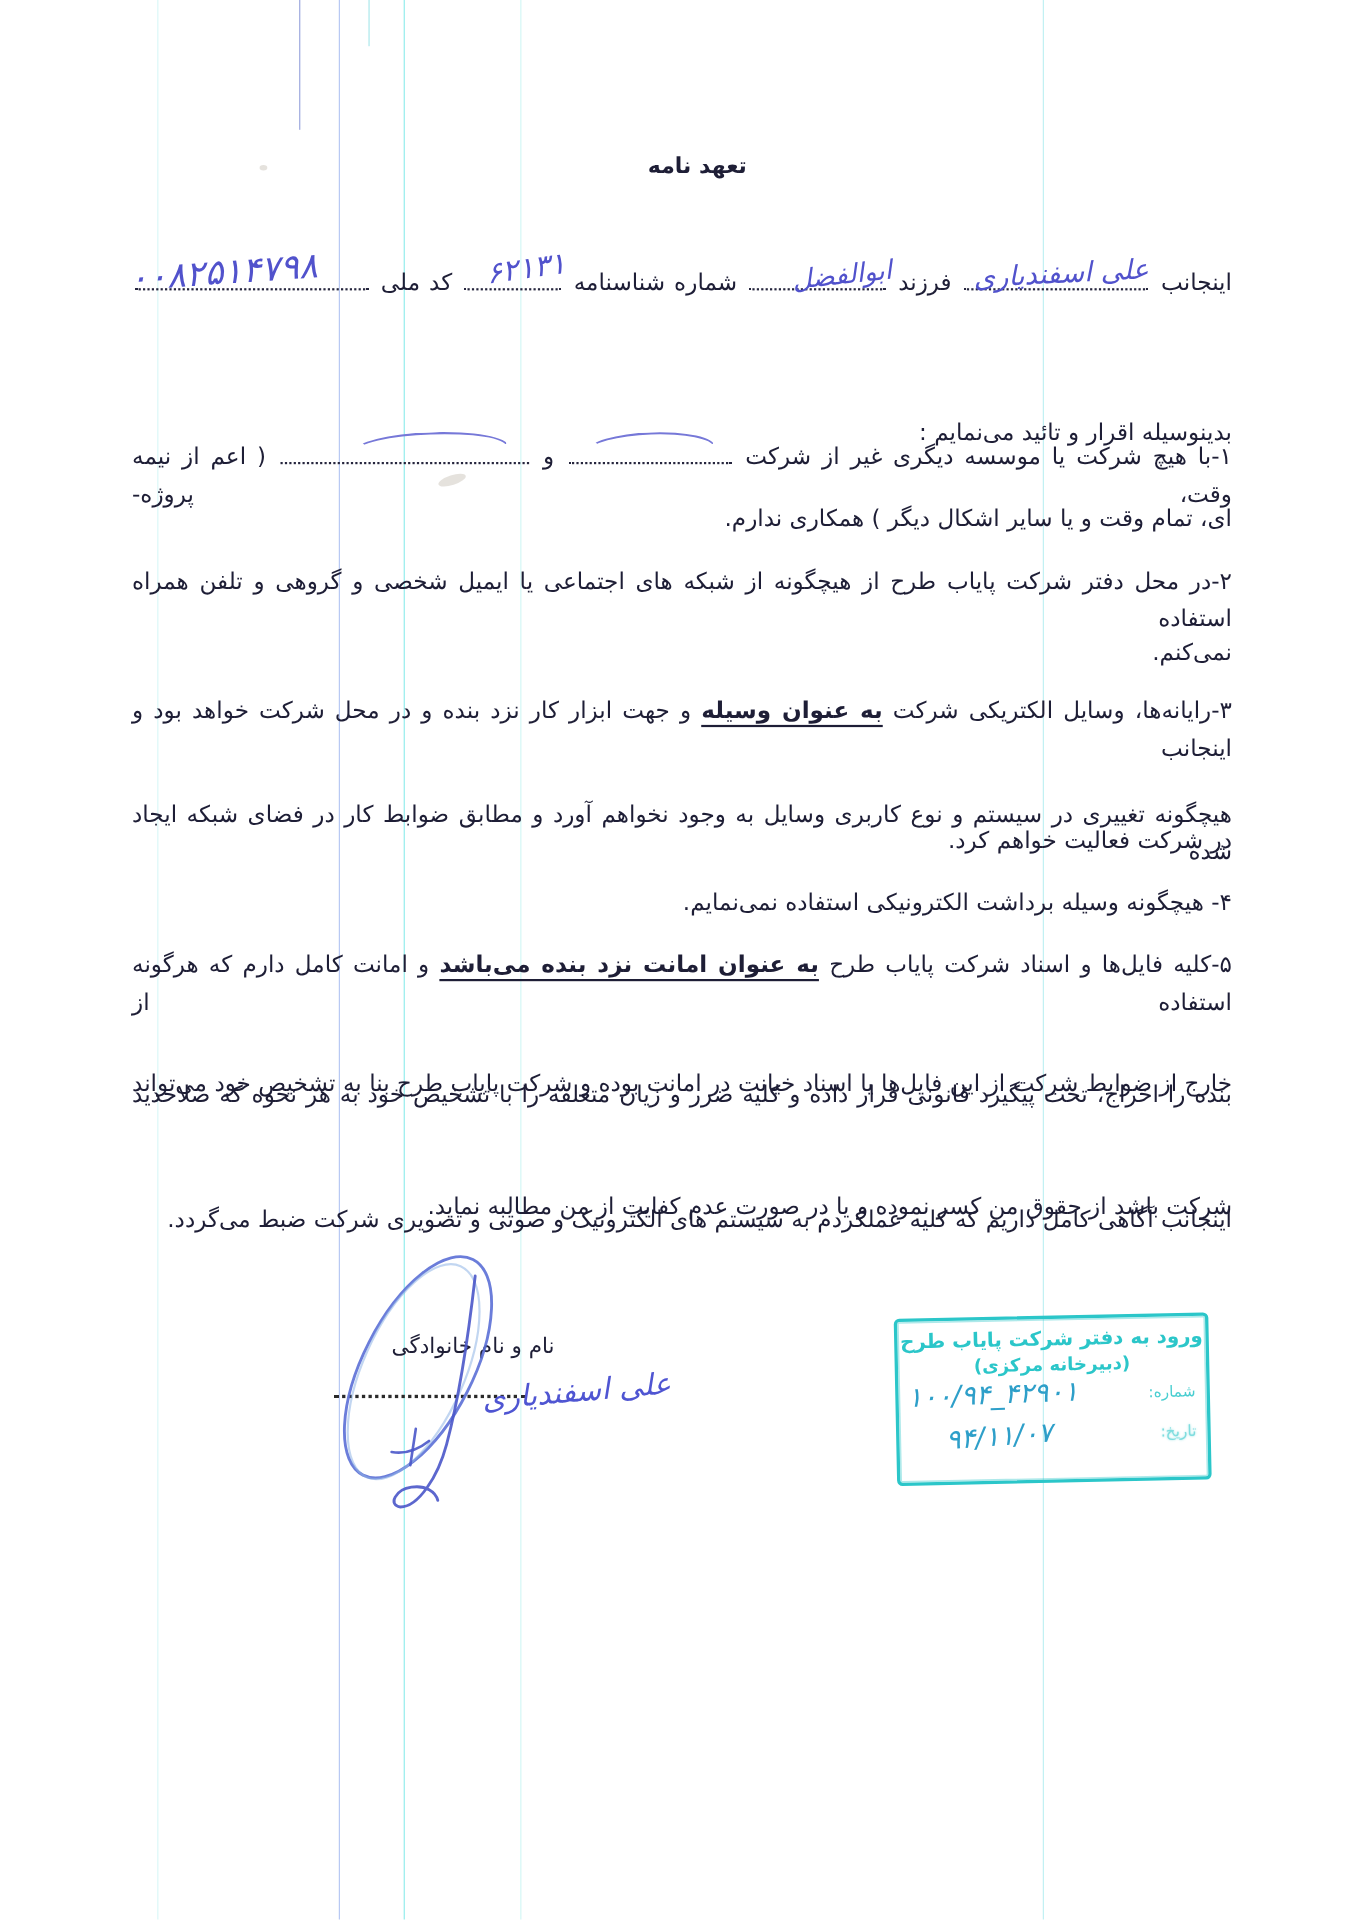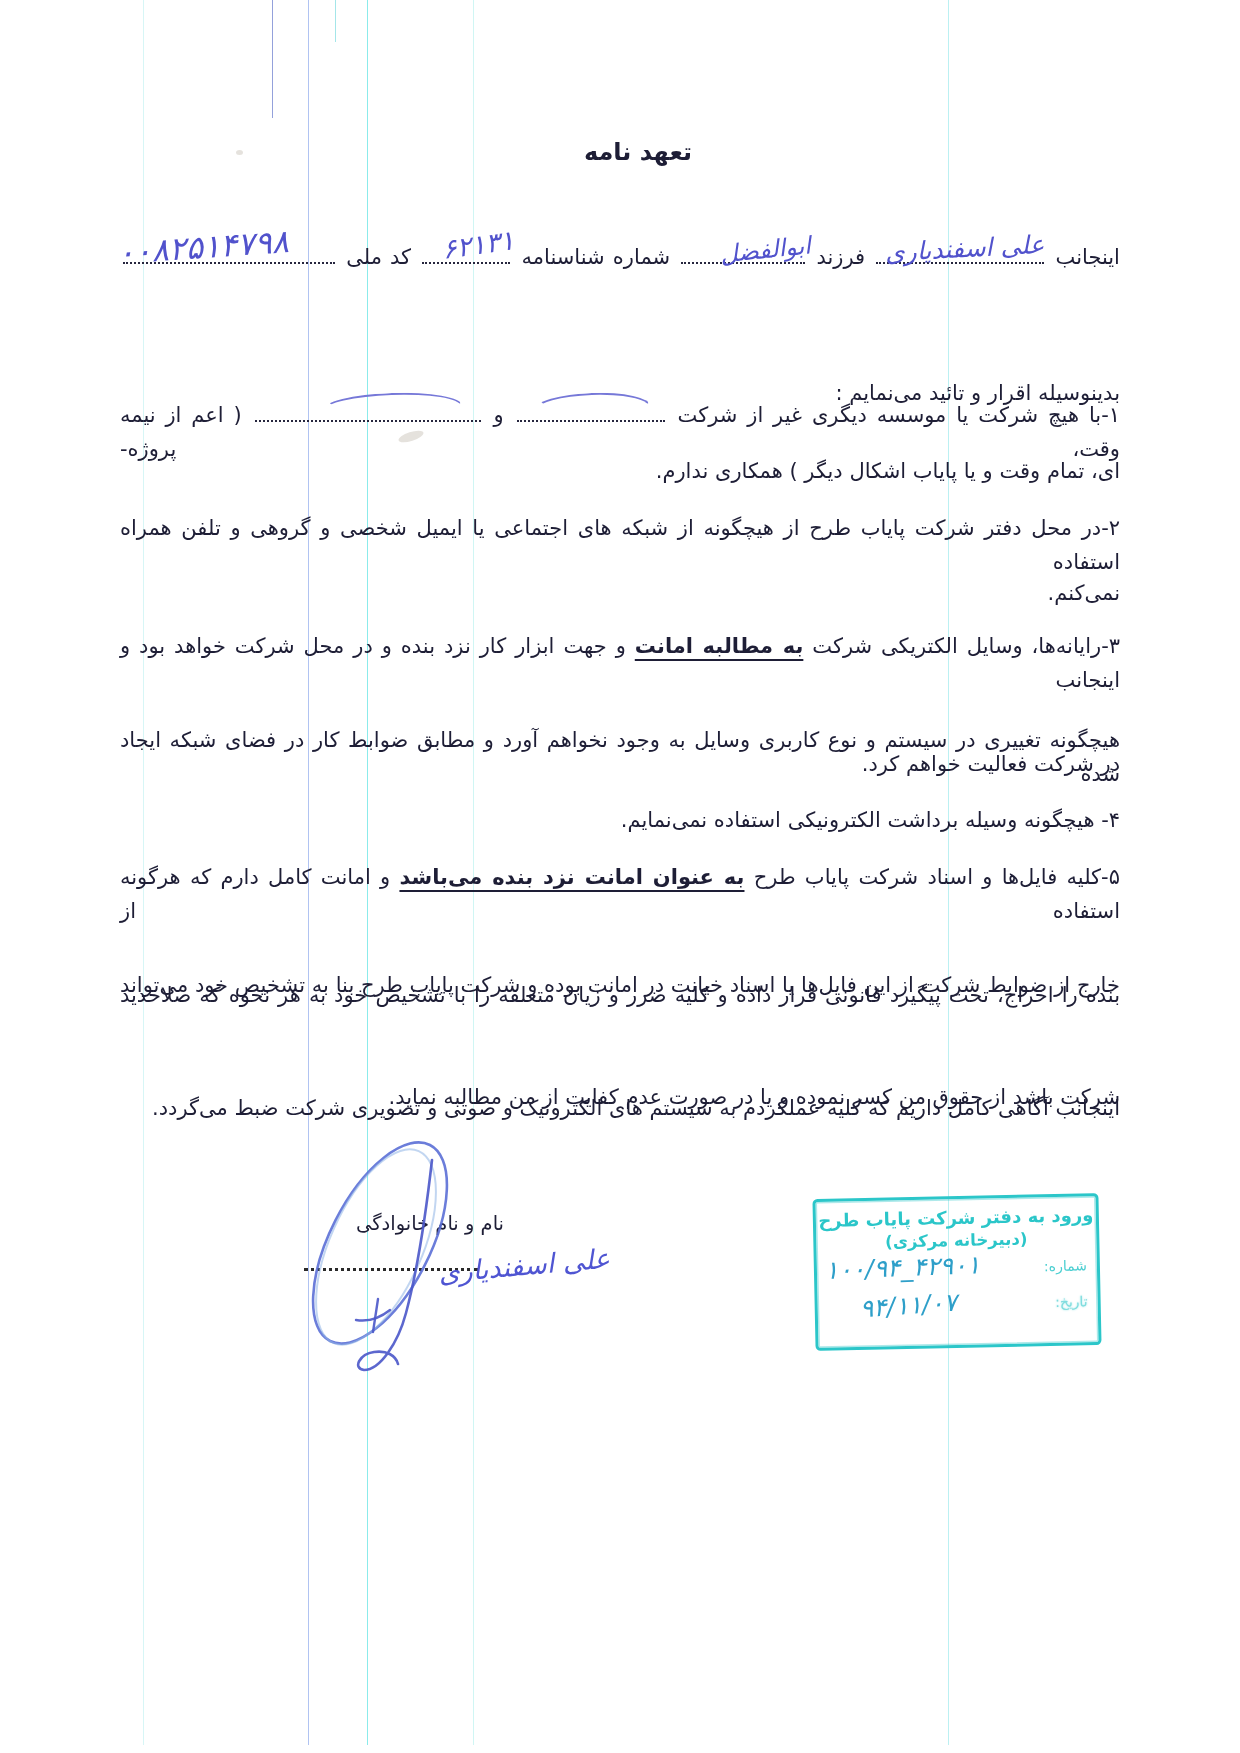--- a/index.html
+++ b/index.html
@@ -8,21 +8,21 @@
     font-family:"DejaVu Sans","Liberation Sans",sans-serif;
     color:#1e1e36;overflow:hidden;margin:0 auto;
   }
   
   .vline{position:absolute;top:0;height:1745px;width:1px;pointer-events:none;}
   .vline.short{height:118px;}
   
   .doc{position:absolute;left:120px;top:0;width:1000px;direction:rtl;}
   .l{position:absolute;right:0;width:1000px;font-size:21px;line-height:34px;white-space:nowrap;}
   .just{white-space:normal;text-align:justify;text-align-last:justify;}
-  .title{position:absolute;top:138px;right:428px;font-size:24px;font-weight:bold;letter-spacing:1px;}
+  .title{position:absolute;top:138px;right:441px;font-size:20px;font-weight:bold;letter-spacing:1px;}
   .bu{font-weight:bold;text-decoration:underline;text-decoration-thickness:2px;text-underline-offset:6px;}
   
   .blank{display:inline-block;position:relative;height:16px;border-bottom:2px dotted #26263e;vertical-align:baseline;margin:0 3px;}
   .hw{position:absolute;color:#5152cc;white-space:nowrap;font-style:italic;pointer-events:none;}
   .ltr{direction:ltr;unicode-bidi:isolate;}
   .scribble{position:absolute;top:-11px;left:12%;width:76%;height:11px;border:2px solid transparent;border-top-color:#7678d8;border-radius:50% 50% 0 0/100% 100% 0 0;transform:rotate(-2deg);}
   
   .sig-label{position:absolute;left:356px;top:1212px;font-size:19.5px;direction:rtl;}
   .sig-dots{position:absolute;left:304px;top:1268px;width:174px;border-bottom:3px dotted #2a2a2a;}
   .sig-name{position:absolute;left:438px;top:1250px;font-size:27px;color:#4f55d2;font-style:italic;transform:rotate(-5deg);direction:rtl;white-space:nowrap;}
@@ -81,28 +81,28 @@
 
     <div class="l" style="top:336px;margin-top:40px;">بدینوسیله اقرار و تائید می‌نمایم :</div>
 
     <div class="l just" style="top:398px;">
       <span>۱-با هیچ شرکت یا موسسه دیگری غیر از شرکت</span>
       <span class="blank" style="width:148px;"><span class="scribble"></span></span>
       <span>و</span>
       <span class="blank" style="width:226px;"><span class="scribble" style="left:30%;width:60%;"></span></span>
       <span>( اعم از نیمه وقت، پروژه-</span>
     </div>
-    <div class="l" style="top:454px;">ای، تمام وقت و یا پایاب اشکال دیگر ) همکاری ندارم.</div>
+    <div class="l" style="top:454px;">ای، تمام وقت و یا سایر اشکال دیگر ) همکاری ندارم.</div>
 
     <div class="l just" style="top:511px;">۲-در محل دفتر شرکت پایاب طرح از هیچگونه از شبکه های اجتماعی یا ایمیل شخصی و گروهی و تلفن همراه استفاده</div>
     <div class="l" style="top:576px;">نمی‌کنم.</div>
 
     <div class="l just" style="top:629px;">
       <span>۳-رایانه‌ها، وسایل الکتریکی شرکت</span>
-      <span class="bu">به مطالبه امانت</span>
+      <span class="bu">به عنوان وسیله</span>
       <span>و جهت ابزار کار نزد بنده و در محل شرکت خواهد بود و اینجانب</span>
     </div>
     <div class="l just" style="top:723px;">هیچگونه تغییری در سیستم و نوع کاربری وسایل به وجود نخواهم آورد و مطابق ضوابط کار در فضای شبکه ایجاد شده</div>
     <div class="l" style="top:747px;">در شرکت فعالیت خواهم کرد.</div>
 
     <div class="l" style="top:803px;">۴- هیچگونه وسیله برداشت الکترونیکی استفاده نمی‌نمایم.</div>
 
     <div class="l just" style="top:860px;">
       <span>۵-کلیه فایل‌ها و اسناد شرکت پایاب طرح</span>
       <span class="bu">به عنوان امانت نزد بنده می‌باشد</span>

